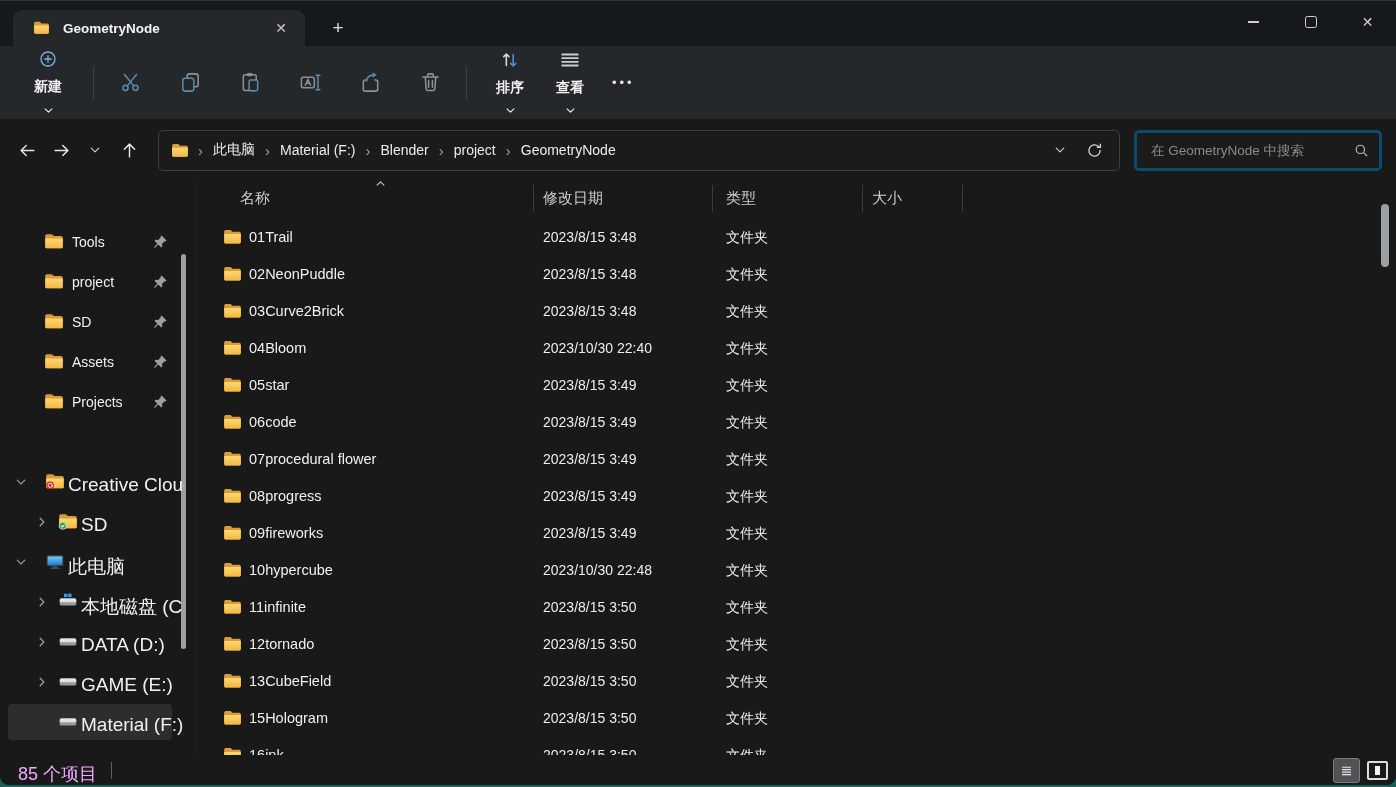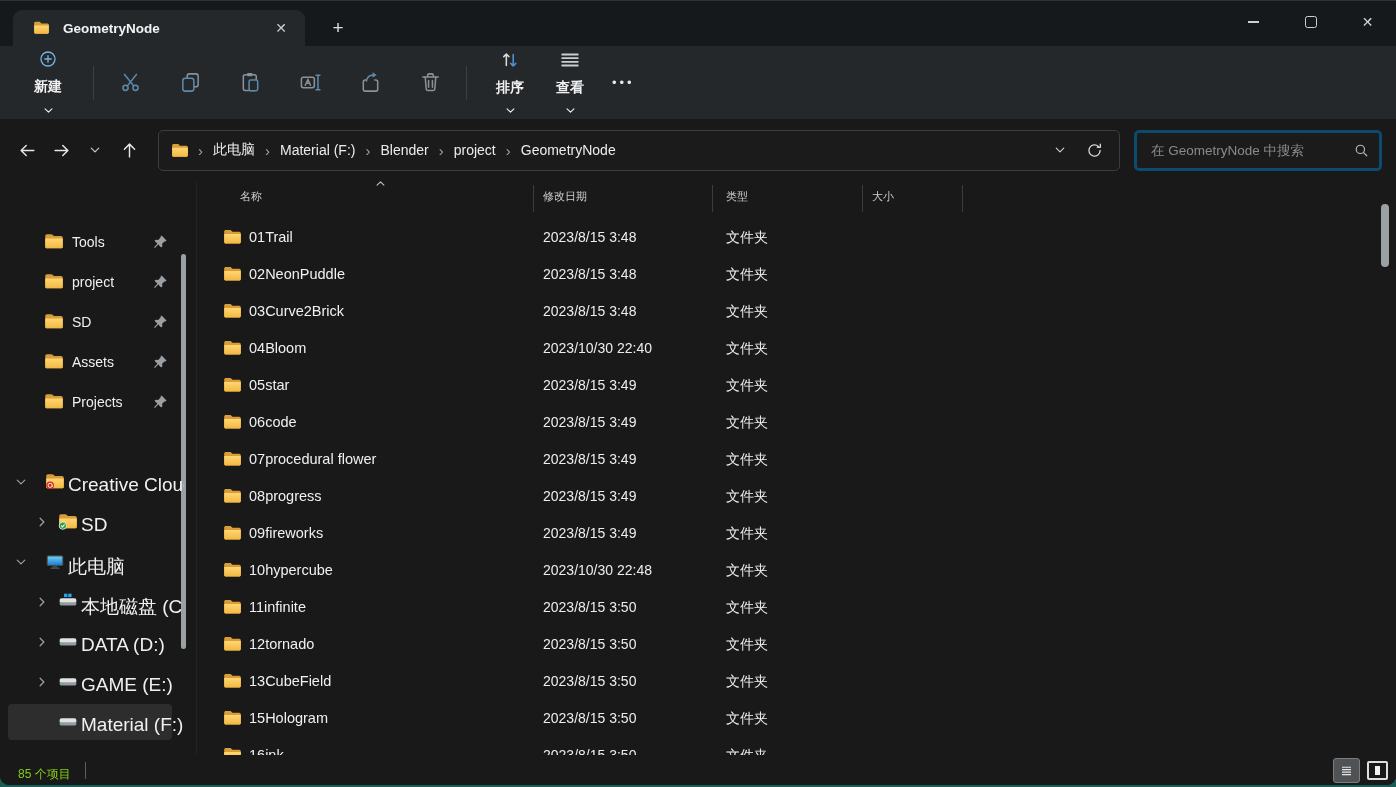--- a/index.html
+++ b/index.html
@@ -101,21 +101,21 @@
   .trow.lvl1 .chev{left:36px;}
   .trow.lvl1 .tico2{left:58px;}
   .trow.lvl1 .tlabel{left:81px;}
   .trow.selected::before{content:"";position:absolute;left:8px;right:24px;top:2px;bottom:2px;background:#2d2d2d;border-radius:4px;}
   .trow>*{position:absolute;z-index:1;}
   .sidebar-scrollbar{position:absolute;left:181px;top:73px;width:5px;height:395px;background:#9aa0a3;border-radius:3px;}
   .splitter{position:absolute;left:196px;top:0;width:1px;height:100%;background:#232323;}
   
   .filearea{position:absolute;left:197px;top:0;right:0;height:100%;overflow:hidden;}
   .list-header{position:absolute;left:0;top:0;right:0;height:34px;}
-  .col-label{position:absolute;top:8px;font-size:11px;color:#cdcdcd;white-space:nowrap;background:none;border:none;font-family:inherit;padding:0;}
+  .col-label{position:absolute;top:8px;font-size:15px;color:#cdcdcd;white-space:nowrap;background:none;border:none;font-family:inherit;padding:0;}
   .col-name{left:43px;}
   .col-date{left:346px;}
   .col-type{left:529px;text-align:right;}
   .col-size{left:675px;text-align:center;}
   .sort-caret{position:absolute;left:178px;top:-3px;width:11px;height:11px;color:#c2c2c2;}
   .sort-caret svg{width:11px;height:11px;display:block;transform:rotate(-90deg);}
   .col-sep{position:absolute;top:4px;width:1px;height:27px;background:#3c3c3c;}
   .sep1{left:336px;}.sep2{left:515px;}.sep3{left:665px;}.sep4{left:765px;}
   .rows{position:absolute;left:0;top:38px;right:0;bottom:0;overflow:hidden;}
   .frow{position:relative;height:37px;}
@@ -123,21 +123,21 @@
   .ficon svg{width:19px;height:16px;display:block;}
   .fname{position:absolute;left:52px;top:10px;font-size:14.5px;color:#f0f0f0;white-space:nowrap;}
   .fdate{position:absolute;left:346px;top:10px;font-size:14px;color:#ededed;white-space:nowrap;}
   .ftype{position:absolute;left:529px;top:10px;font-size:14px;color:#ededed;white-space:nowrap;}
   .main-scrollbar{position:absolute;left:1184px;top:23px;width:8px;height:63px;background:#9aa0a3;border-radius:4px;}
   
   .statusbar{
     position:absolute;left:0;bottom:0;right:0;height:30px;background:#191919;
     display:flex;align-items:center;padding:0 8px 0 18px;box-sizing:border-box;
   }
-  .status-count{font-size:12px;color:#84cc16;white-space:nowrap;margin-top:8px;}
+  .status-count{font-size:18px;color:#f0abfc;white-space:nowrap;margin-top:8px;}
   .status-div{width:1px;height:17px;background:#5e5e5e;margin-left:14px;}
   .status-toggles{margin-left:auto;display:flex;align-items:center;gap:7px;}
   .toggle-details{width:27px;height:25px;background:#505356;border:1px solid #7d7d7d;border-radius:3px;display:flex;align-items:center;justify-content:center;}
   .toggle-details svg{width:15px;height:15px;display:block;}
   .toggle-icons{width:21px;height:19px;border:2px solid #dedede;border-radius:2px;background:#191919;display:flex;align-items:center;justify-content:center;}
   .toggle-icons i{display:block;width:11px;height:9px;background:#f2f2f2;}
 </style>
 </head>
 <body>
 

